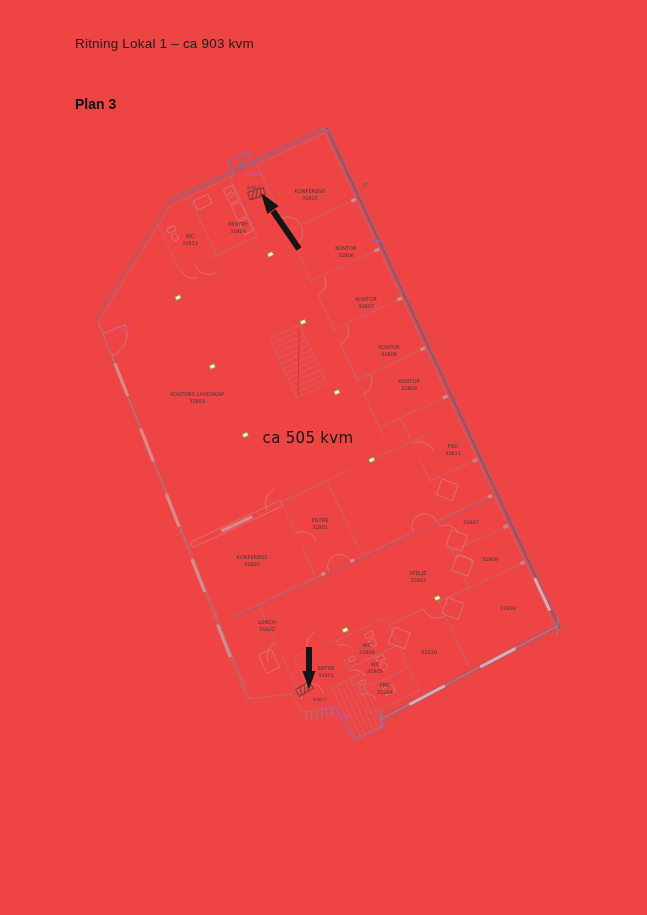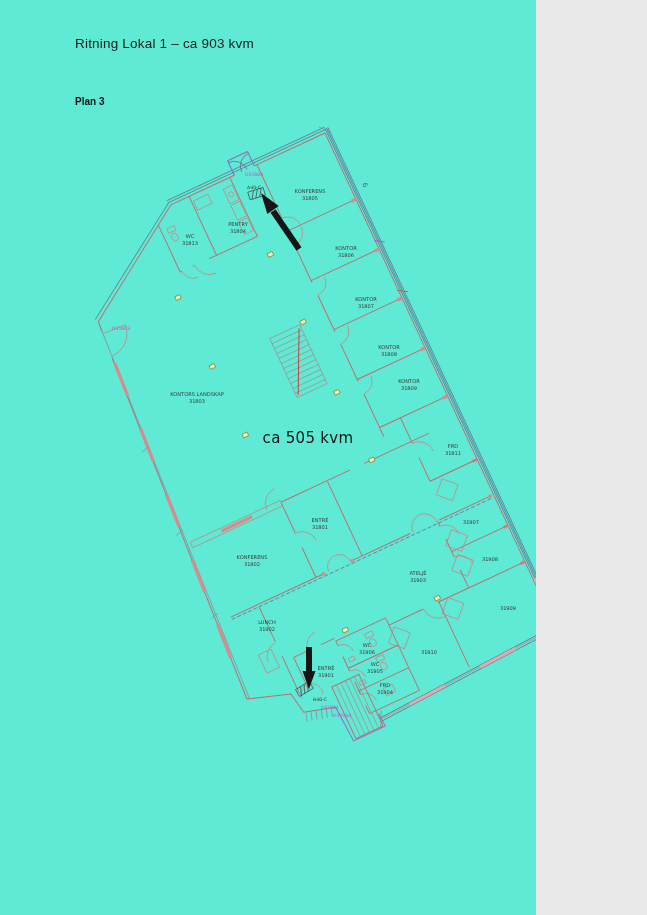--- a/index.html
+++ b/index.html
@@ -1,19 +1,19 @@
 <!DOCTYPE html>
 <html><head>
 <meta charset="utf-8">
 <style>
   html,body{margin:0;padding:0;background:#e9e9e9;}
-  .page{position:relative;width:536px;height:915px;background:#5eead4;overflow:hidden;
+  .page{position:relative;width:647px;height:915px;background:#ef4444;overflow:hidden;
         font-family:"Liberation Sans",sans-serif;}
   .doc-title{position:absolute;left:75px;top:36px;font-size:13.5px;color:#1c1c1c;letter-spacing:.2px;}
-  .plan-heading{position:absolute;left:75px;top:96px;font-size:10px;font-weight:bold;color:#111;text-align:center;}
+  .plan-heading{position:absolute;left:75px;top:96px;font-size:14px;font-weight:bold;color:#111;text-align:center;}
   svg{position:absolute;left:0;top:0;}
   
   .r{stroke:#c5666c;stroke-width:.9;fill:none;stroke-linecap:butt;}
   .rthin{stroke:#cf8080;stroke-width:.7;fill:none;}
   .rt{stroke:#d98b8b;stroke-width:3.2;fill:none;}
   .rt2{stroke:#e8a6ae;stroke-width:3;fill:none;}
   .b{stroke:#6e7394;stroke-width:.8;fill:none;}
   .db{stroke:#41466e;stroke-width:.5;fill:none;}
   .p{stroke:#8f6bc0;stroke-width:1;fill:none;}
   .g{stroke:#8a8a99;stroke-width:.7;fill:none;}

